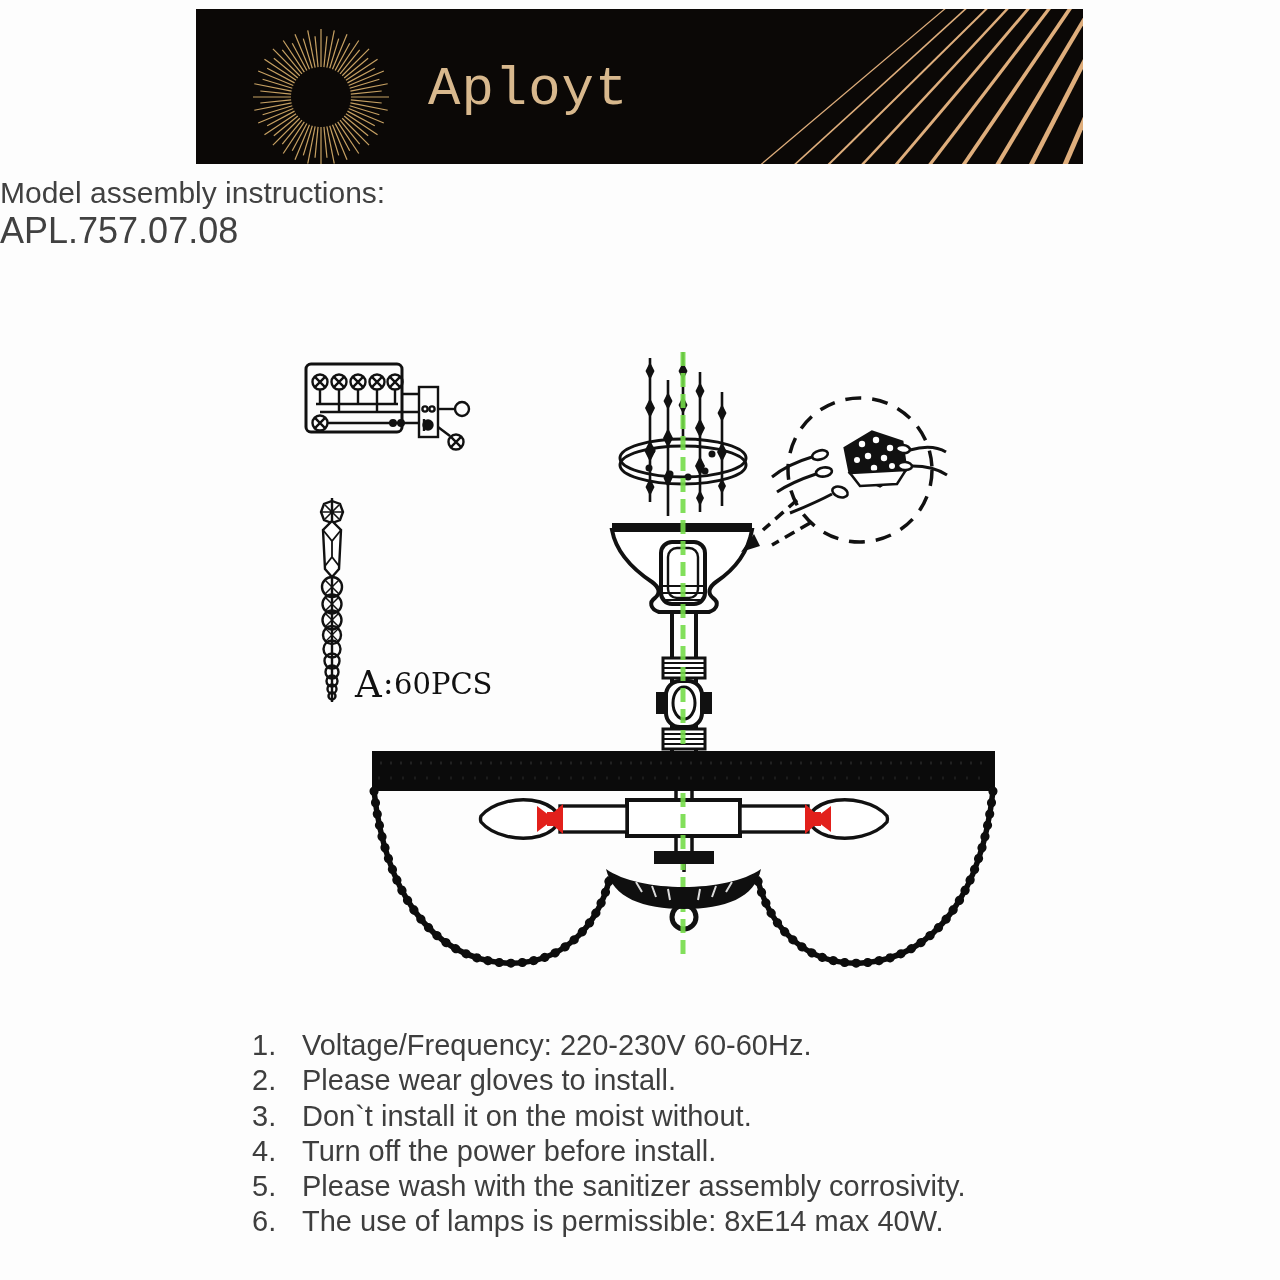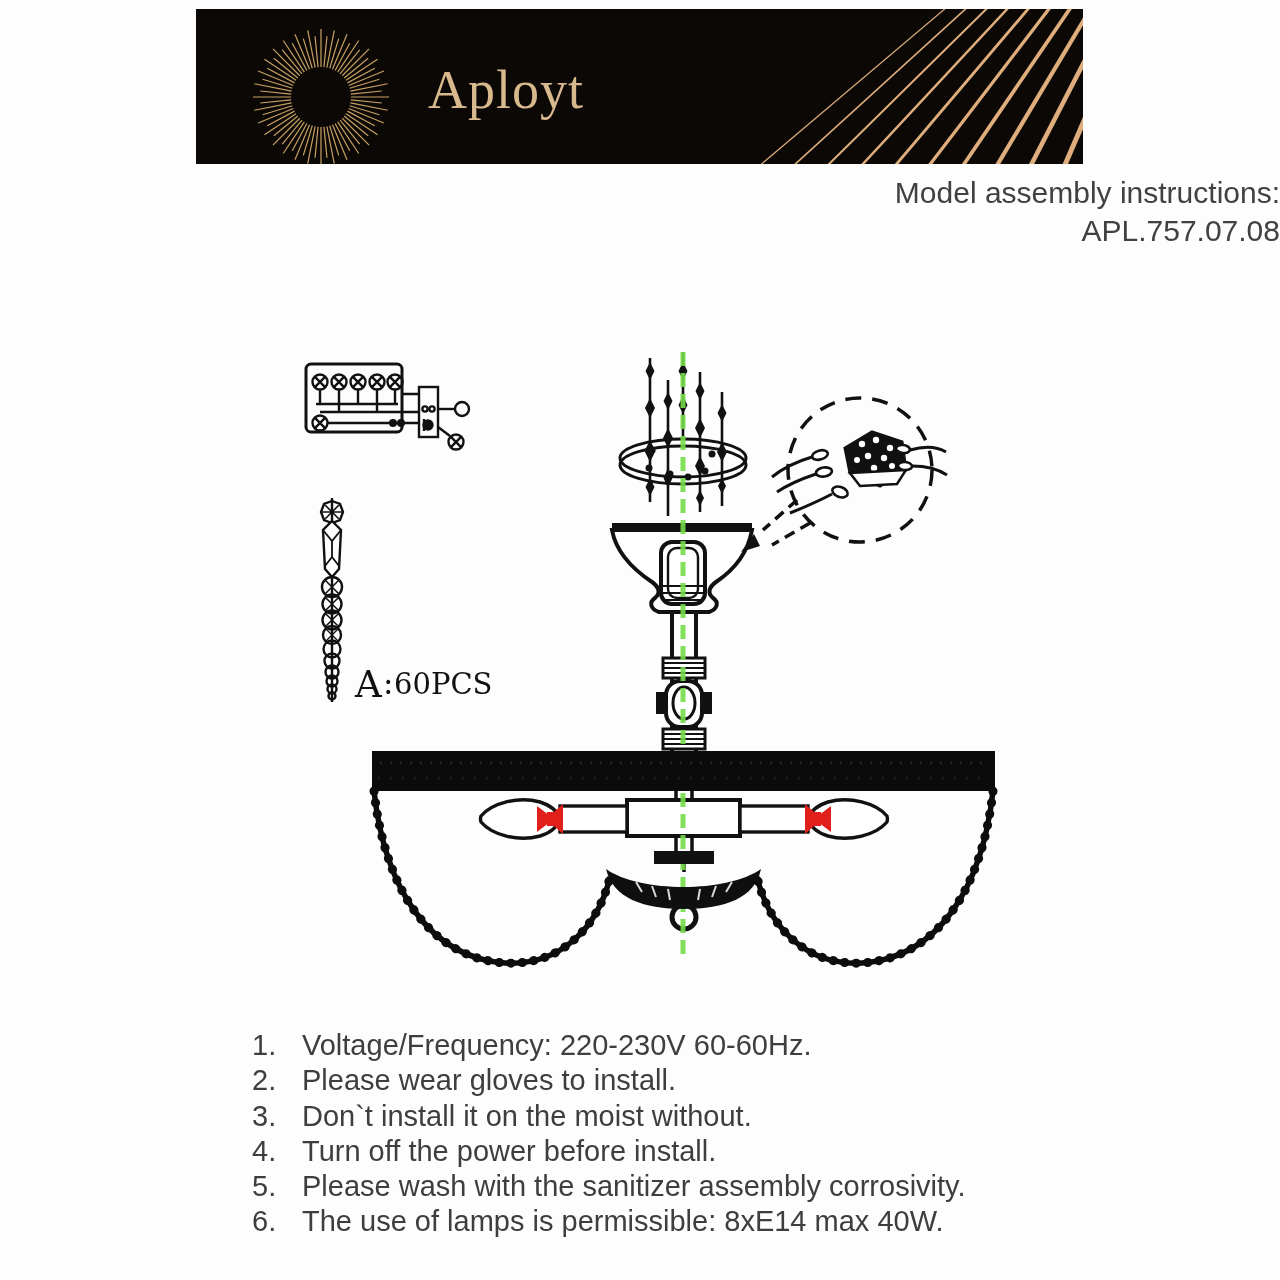--- a/index.html
+++ b/index.html
@@ -2,26 +2,26 @@
 <html><head>
 <meta charset="utf-8">
 <style>
   html,body{margin:0;padding:0;background:#ffffff;}
   #sheet{position:relative;width:1280px;height:1280px;background:#fdfdfd;overflow:hidden;
          font-family:"Liberation Sans",sans-serif;}
   
   #banner{position:absolute;left:196px;top:9px;width:887px;height:155px;background:#0B0806;overflow:hidden;}
   #sunburst{position:absolute;left:40px;top:0;}
   #brandname{position:absolute;left:232px;top:50px;font-size:54px;letter-spacing:1px;
-             color:#D8B88D;font-family:Liberation Serif, serif;font-weight:400;}
+             color:#D8B88D;font-family:Liberation Mono, monospace;font-weight:400;}
   #rayfan{position:absolute;right:0;top:0;}
   
-  #titleblock{position:absolute;left:0;top:174px;width:1280px;text-align:right;color:#414141;}
+  #titleblock{position:absolute;left:0;top:174px;width:1280px;text-align:left;color:#414141;}
   #titleblock .t1{font-size:30px;line-height:38px;}
-  #titleblock .t2{font-size:30px;line-height:38px;}
+  #titleblock .t2{font-size:36px;line-height:38px;}
   
   #diag{position:absolute;left:0;top:0;width:1280px;height:1280px;}
   
   #instructions{position:absolute;left:252px;top:1028px;width:860px;color:#3E3E3E;font-size:29px;}
   #instructions .row{display:flex;line-height:35.3px;}
   #instructions .num{width:50px;flex:0 0 50px;}
   #instructions .txt{flex:1;}
 </style>
 </head>
 <body>

